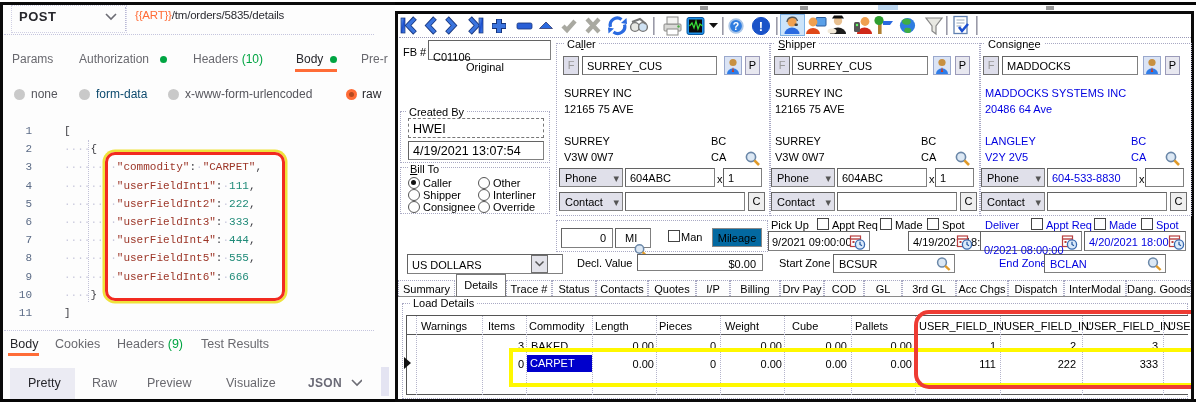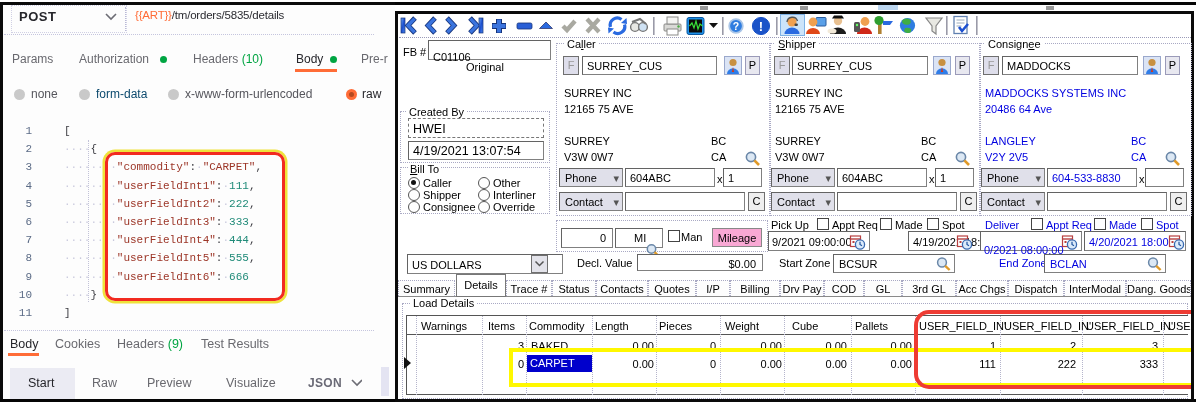--- a/index.html
+++ b/index.html
@@ -85,21 +85,21 @@
 
 <div class="a" style="left:4px;top:330px;width:370px;border-top:1px dotted #c5c5de"></div>
 
 <div class="pmt" style="left:10px;top:337px;color:#26262b;font-size:12.5px">Body</div>
 <div class="pmt" style="left:55px;top:337px;font-size:12.5px">Cookies</div>
 <div class="pmt" style="left:117px;top:337px;font-size:12.5px">Headers <span style="color:#00a542">(9)</span></div>
 <div class="pmt" style="left:201px;top:337px;font-size:12.5px">Test Results</div>
 <div class="a" style="left:8px;top:353px;width:31px;height:3px;background:#ff6c37"></div>
 
 <div class="a" style="left:10px;top:368px;width:65px;height:31px;background:#ebebf3"></div>
-<div class="pmt" style="left:28px;top:376px;color:#26262b;font-size:12.5px">Start</div>
+<div class="pmt" style="left:28px;top:376px;color:#26262b;font-size:12.5px">Pretty</div>
 <div class="pmt" style="left:92px;top:376px;font-size:12.5px">Raw</div>
 <div class="pmt" style="left:147px;top:376px;font-size:12.5px">Preview</div>
 <div class="pmt" style="left:226px;top:376px;font-size:12.5px">Visualize</div>
 <div class="pmt" style="left:308px;top:376px;color:#6a6a76;font-weight:600;font-size:12px;letter-spacing:.3px">JSON</div>
 <svg class="a" style="left:350px;top:378px" width="12" height="9">
     <path d="M2 2 L7 7 L12 2" stroke="#6d6d75" stroke-width="1.6" fill="none"></path>
   </svg>
 <div class="a" style="left:381px;top:367px;width:8px;height:29px;background:#e4e4f2"></div>
 
 <div class="a" style="left:395px;top:11px;width:799px;height:391px;border:3px solid #0a0a0a;box-sizing:border-box;background:#fff"></div>
@@ -267,27 +267,27 @@
 <div class="fld" style="left:559px;top:168px;width:64px;height:19px;background:#e0e0ea;padding:3px 0 0 5px">Phone <span style="float:right;margin-right:3px;color:#555">▾</span></div>
 <div class="fld" style="left:625px;top:168px;width:90px;height:19px;padding:3px 0 0 4px">604ABC</div>
 <div class="lbl" style="left:717px;top:173px">x</div>
 <div class="fld" style="left:723px;top:168px;width:39px;height:19px;padding:3px 0 0 4px">1</div>
 <div class="fld" style="left:559px;top:192px;width:64px;height:19px;background:#e0e0ea;padding:3px 0 0 5px">Contact <span style="float:right;margin-right:3px;color:#555">▾</span></div>
 <div class="fld" style="left:625px;top:192px;width:120px;height:19px"></div>
 <div class="btn" style="left:748px;top:192px;width:17px;height:19px;padding-top:2px">C</div>
 
 <div class="a dot" style="left:556px;top:220px;width:210px;height:30px"></div>
 <div class="fld" style="left:561px;top:228px;width:52px;height:20px;text-align:right;padding:3px 6px 0 0">0</div>
-<div class="fld" style="left:615px;top:228px;width:48px;height:20px;padding:3px 0 0 18px">MI<svg width="16" height="15" style="float:right;margin:-1px 1px 0 0">
+<div class="fld" style="left:615px;top:228px;width:36px;height:20px;padding:3px 0 0 9px">MI<svg width="16" height="15" style="float:right;margin:-1px 1px 0 0">
       <circle cx="6.5" cy="6" r="4.2" fill="#dce8f4" stroke="#6a87a8" stroke-width="1.5"></circle>
       <path d="M9.6 9.2 L14 13.6" stroke="#e09a28" stroke-width="2.4"></path>
     </svg></div>
 <div class="cb" style="left:668px;top:230px"></div>
 <div class="lbl" style="left:681px;top:231px">Man</div>
-<div class="btn" style="left:712px;top:228px;width:50px;height:19px;padding-top:3px;border-color:#888;background:#f9a8d4">Mileage</div>
+<div class="btn" style="left:712px;top:228px;width:50px;height:19px;padding-top:3px;border-color:#888;background:#0369a1">Mileage</div>
 <div class="lbl" style="left:577px;top:257px">Decl. Value</div>
 <div class="fld" style="left:637px;top:254px;width:126px;height:17px;text-align:right;padding:3px 6px 0 0">$0.00</div>
 
 <div class="a dot" style="left:770px;top:43px;width:208px;height:171px"></div>
 <div class="lbl" style="left:775px;top:38px;background:#fff;padding:0 3px"><u>S</u>hipper</div>
 <div class="btn" style="left:774px;top:56px;width:16px;height:19px;background:#dedeeb;color:#999;padding-top:2px">F</div>
 <div class="fld" style="left:792px;top:56px;width:136px;height:19px;padding:3px 0 0 4px">SURREY_CUS</div>
 <div class="btn" style="left:933px;top:56px;width:18px;height:19px;background:#dbe4f5;border-color:#9aa8cc"><svg width="14" height="16" style="margin-top:1px">
       <circle cx="7" cy="4.5" r="3.6" fill="#c89040"></circle>
       <path d="M1 16 a6 5.8 0 0 1 12 0 Z" fill="#2f7de8"></path>

